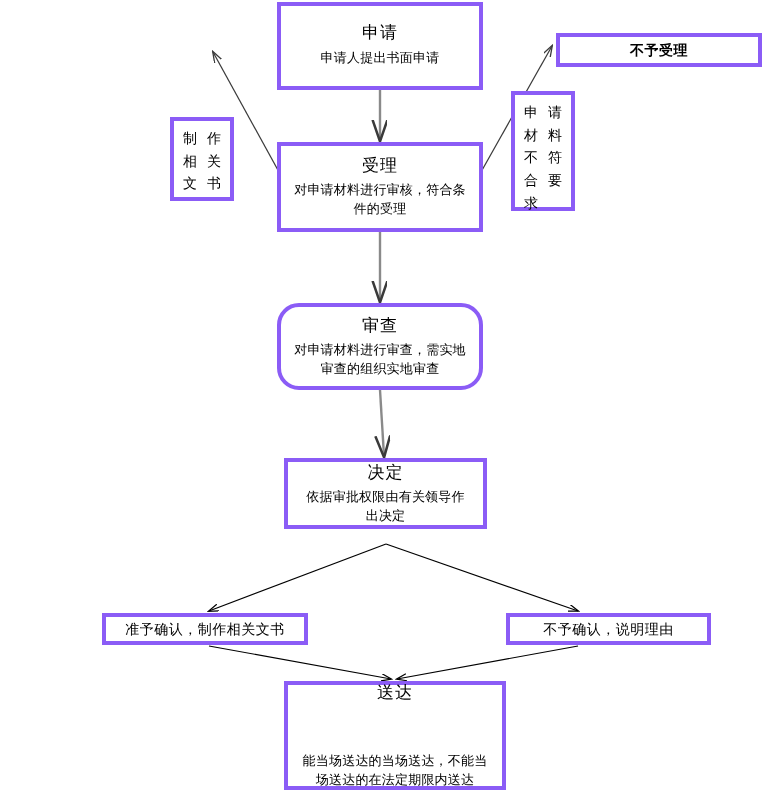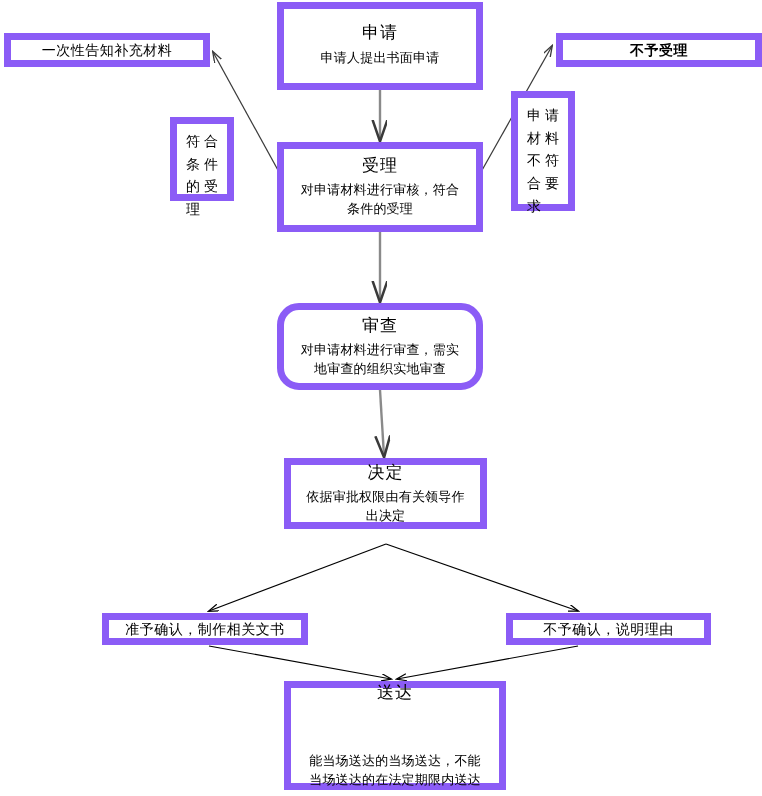--- a/index.html
+++ b/index.html
@@ -22,21 +22,21 @@
     position: absolute;
     left: 0;
     top: 0;
     width: 762px;
     height: 796px;
     pointer-events: none;
   }
   .node {
     position: absolute;
     box-sizing: border-box;
-    border: 7px solid #8b5cf6;
+    border: 4px solid #8b5cf6;
     background: #ffffff;
     display: flex;
     flex-direction: column;
     align-items: center;
     justify-content: center;
     text-align: center;
   }
   .node .title {
     font-size: 17px;
     line-height: 1.25;
@@ -111,30 +111,27 @@
     <line x1="209" y1="646" x2="391" y2="679" stroke="#000000" stroke-width="1.15" marker-end="url(#ahk)"></line>
 
     <line x1="578" y1="646" x2="397" y2="679" stroke="#000000" stroke-width="1.15" marker-end="url(#ahk)"></line>
   </svg>
 
   <div class="node with-title apply" style="left:277px; top:2px; width:206px; height:88px;">
     <div class="title">申请</div>
     <div class="desc">申请人提出书面申请</div>
   </div>
 
-  <div class="node plain" style="left:4px; top:33px; width:206px; height:34px;">
-    <div class="label">一次性告知补充材料</div>
-  </div>
 
   <div class="node plain" style="left:556px; top:33px; width:206px; height:34px;font-weight:bold;">
     <div class="label">不予受理</div>
   </div>
 
   <div class="node note" style="left:170px; top:117px; width:64px; height:84px;">
-    <div class="label">符合条件的受理</div>
+    <div class="label">制作相关文书</div>
   </div>
 
   <div class="node note" style="left:511px; top:91px; width:64px; height:120px;">
     <div class="label">申请材料不符合要求</div>
   </div>
 
   <div class="node with-title" style="left:277px; top:142px; width:206px; height:90px;">
     <div class="title">受理</div>
     <div class="desc">对申请材料进行审核，符合条件的受理</div>
   </div>

